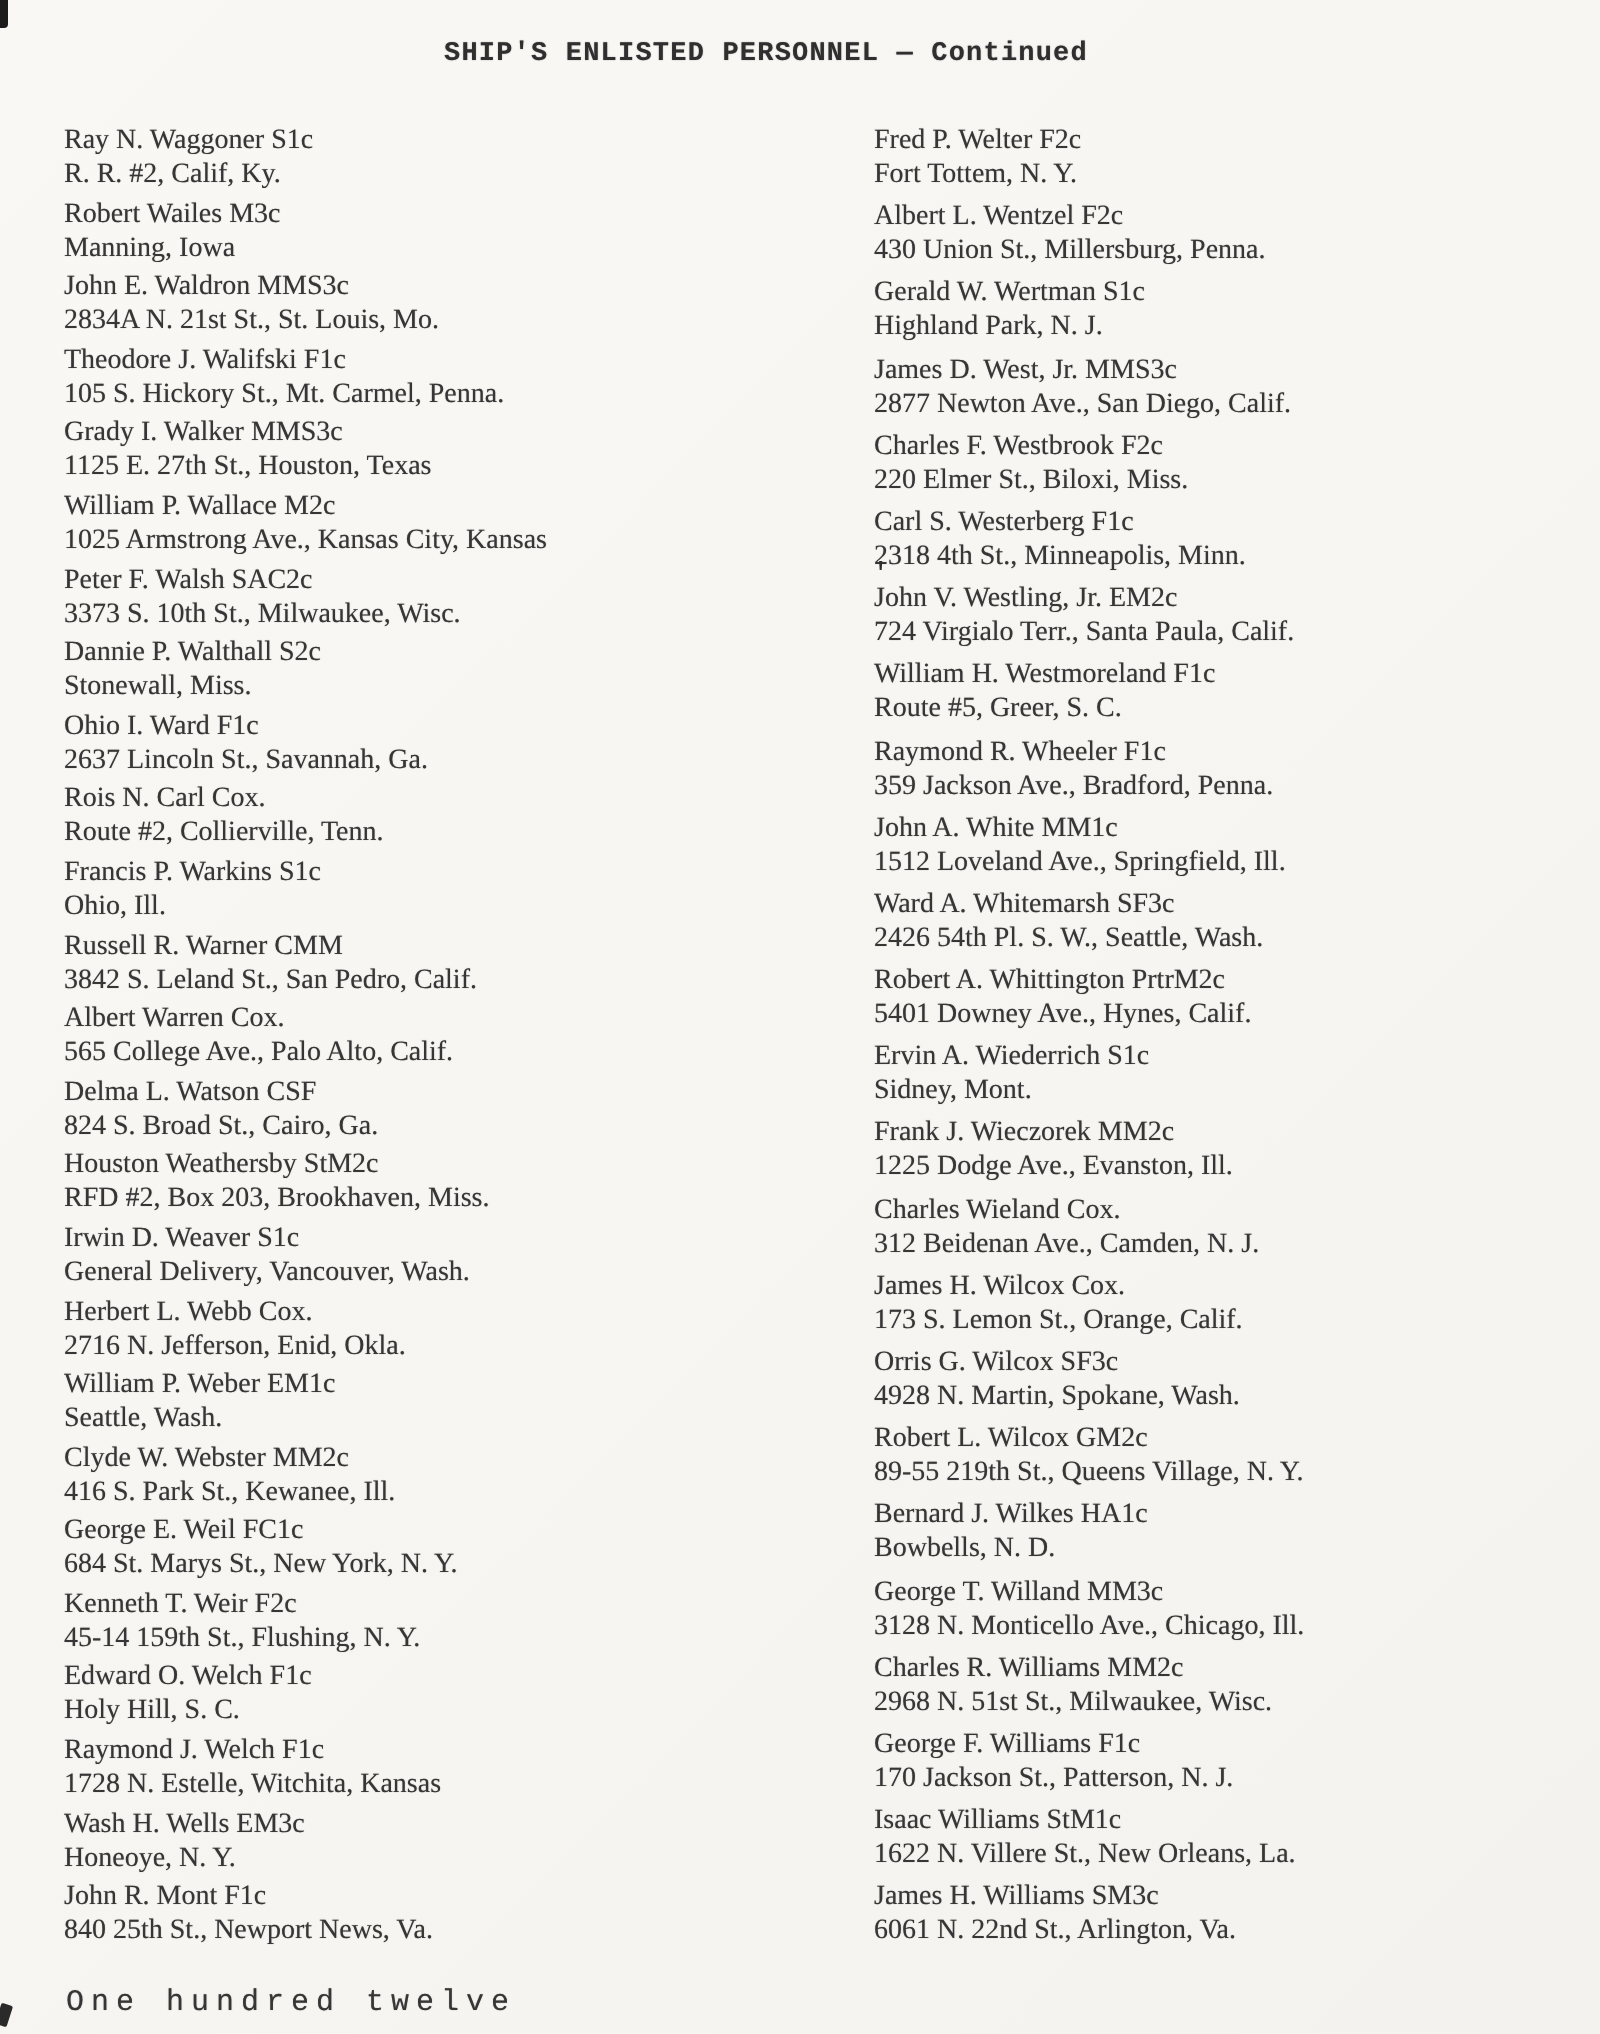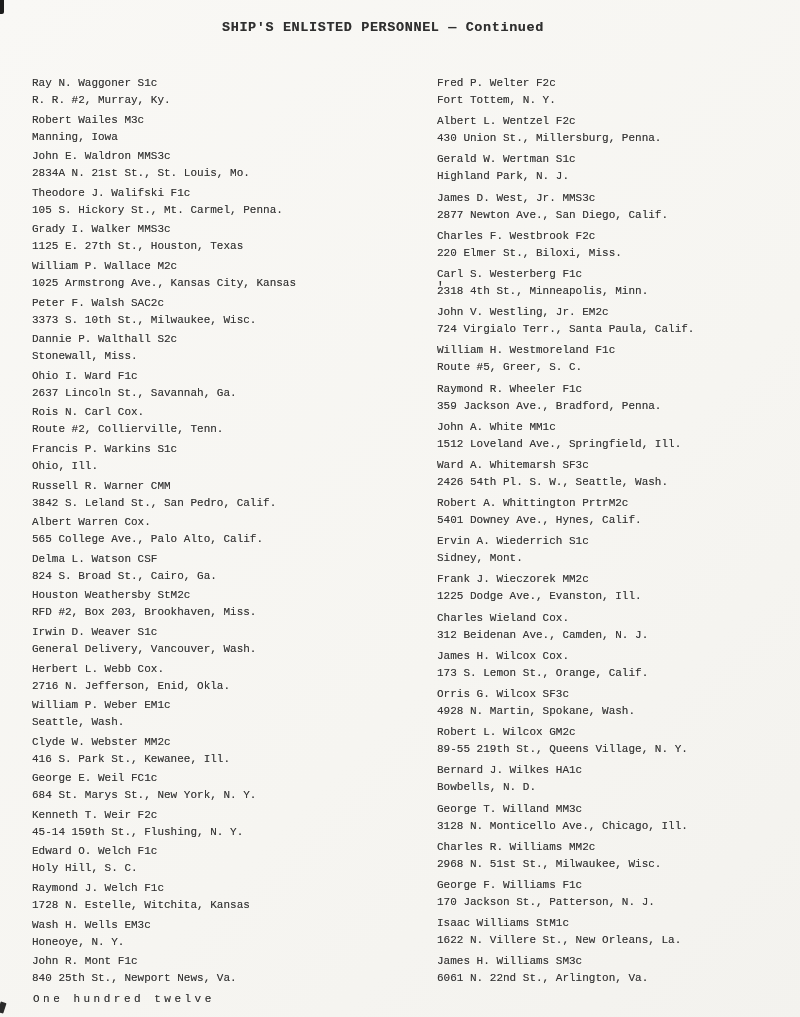--- a/index.html
+++ b/index.html
@@ -22,39 +22,40 @@
     margin: 0;
     font-size: 13.5px;
     font-weight: bold;
     letter-spacing: 0.6px;
     white-space: nowrap;
     color: #2f2f2f;
     text-shadow: 0 0 0.6px rgba(50,50,50,0.55);
   }
   .col {
     position: absolute;
-    top: 75px;
+    top: 62px;
     width: 390px;
-    font-size: 11px;
+    font-size: 14px;
     text-shadow: 0 0 0.5px rgba(50,50,50,0.5);
+    font-family: Liberation Serif, serif;
   }
   .col-left  { left: 32px; }
   .col-right { left: 437px; }
   .entry { margin-bottom: 2.6px; }
   .col-right .entry { margin-bottom: 4.2px; }
   .line {
     height: 17px;
     line-height: 17px;
     white-space: nowrap;
   }
   .footer {
     position: absolute;
     left: 33px;
     top: 993px;
-    font-size: 11px;
+    font-size: 15px;
     letter-spacing: 3.5px;
     white-space: nowrap;
     text-shadow: 0 0 0.5px rgba(50,50,50,0.5);
   }
   .stray-mark {
     position: absolute;
     left: 436px;
     top: 280px;
     font-size: 14.5px;
     color: #2f2f2f;
@@ -79,21 +80,21 @@
 <body>
 
 <div class="page">
   <div class="corner-artifact-top"></div>
 
   <h1 class="title">SHIP'S ENLISTED PERSONNEL — Continued</h1>
 
   <div class="col col-left" id="col-left">
   <div class="entry">
     <div class="line entry-name">Ray N. Waggoner S1c</div>
-    <div class="line entry-address">R. R. #2, Murray, Ky.</div>
+    <div class="line entry-address">R. R. #2, Calif, Ky.</div>
   </div>
 
   <div class="entry">
     <div class="line entry-name">Robert Wailes M3c</div>
     <div class="line entry-address">Manning, Iowa</div>
   </div>
 
   <div class="entry">
     <div class="line entry-name">John E. Waldron MMS3c</div>
     <div class="line entry-address">2834A N. 21st St., St. Louis, Mo.</div>

